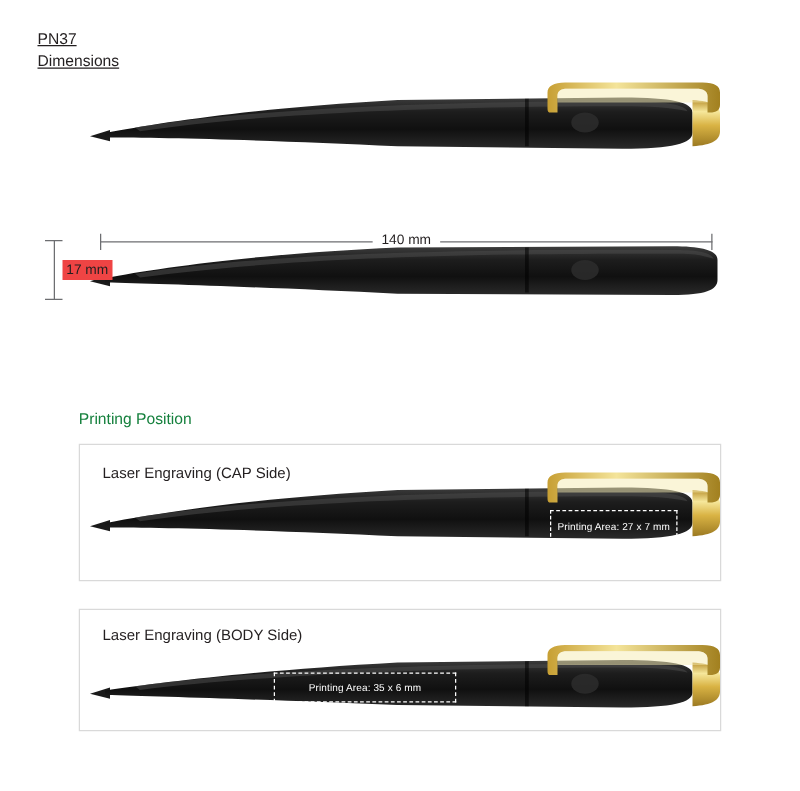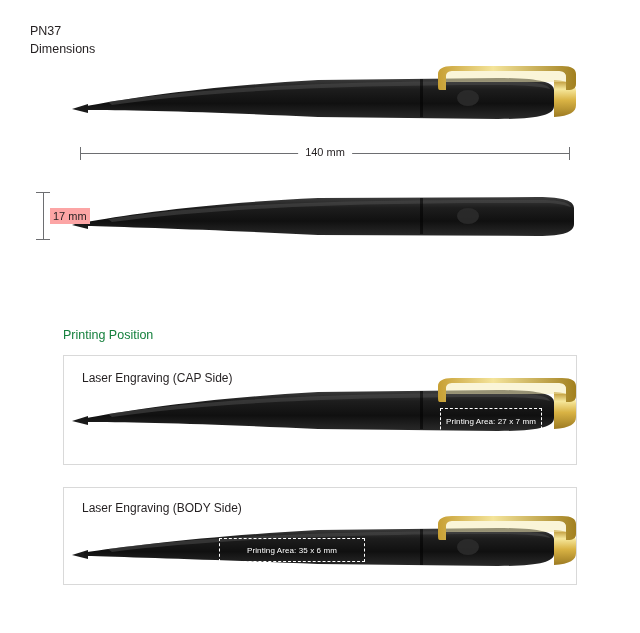--- a/index.html
+++ b/index.html
@@ -16,33 +16,35 @@
     overflow: hidden;
   }
 
   .title-block {
     position: absolute;
     left: 30px;
     top: 22px;
     line-height: 1.45;
     font-size: 12.5px;
     color: #231f20;
+    text-decoration: underline;
   }
   .title-block div { white-space: nowrap; }
 
   
   .pen {
     position: absolute;
   }
   .pen svg { display: block; }
 
   
   .dim-h {
     position: absolute;
     height: 14px;
+    margin-top: 40px;
   }
   .dim-h .bar {
     position: absolute;
     top: 6px;
     left: 0;
     right: 0;
     height: 1px;
     background: #6d6e71;
   }
   .dim-h .cap {
@@ -85,21 +87,21 @@
     width: 14px;
     background: #6d6e71;
   }
   .dim-v .cap.top { top: 0; }
   .dim-v .cap.bottom { bottom: 0; }
   .dim-v .lbl {
     position: absolute;
     top: 50%;
     left: -2px;
     transform: translate(-100%, -50%);
-    background: #fca5a5;
+    background: #ef4444;
     padding: 2px 3px;
     font-size: 11px;
     white-space: nowrap;
   }
 
   
   .section-title {
     position: absolute;
     font-size: 12.5px;
     color: #15803d;

